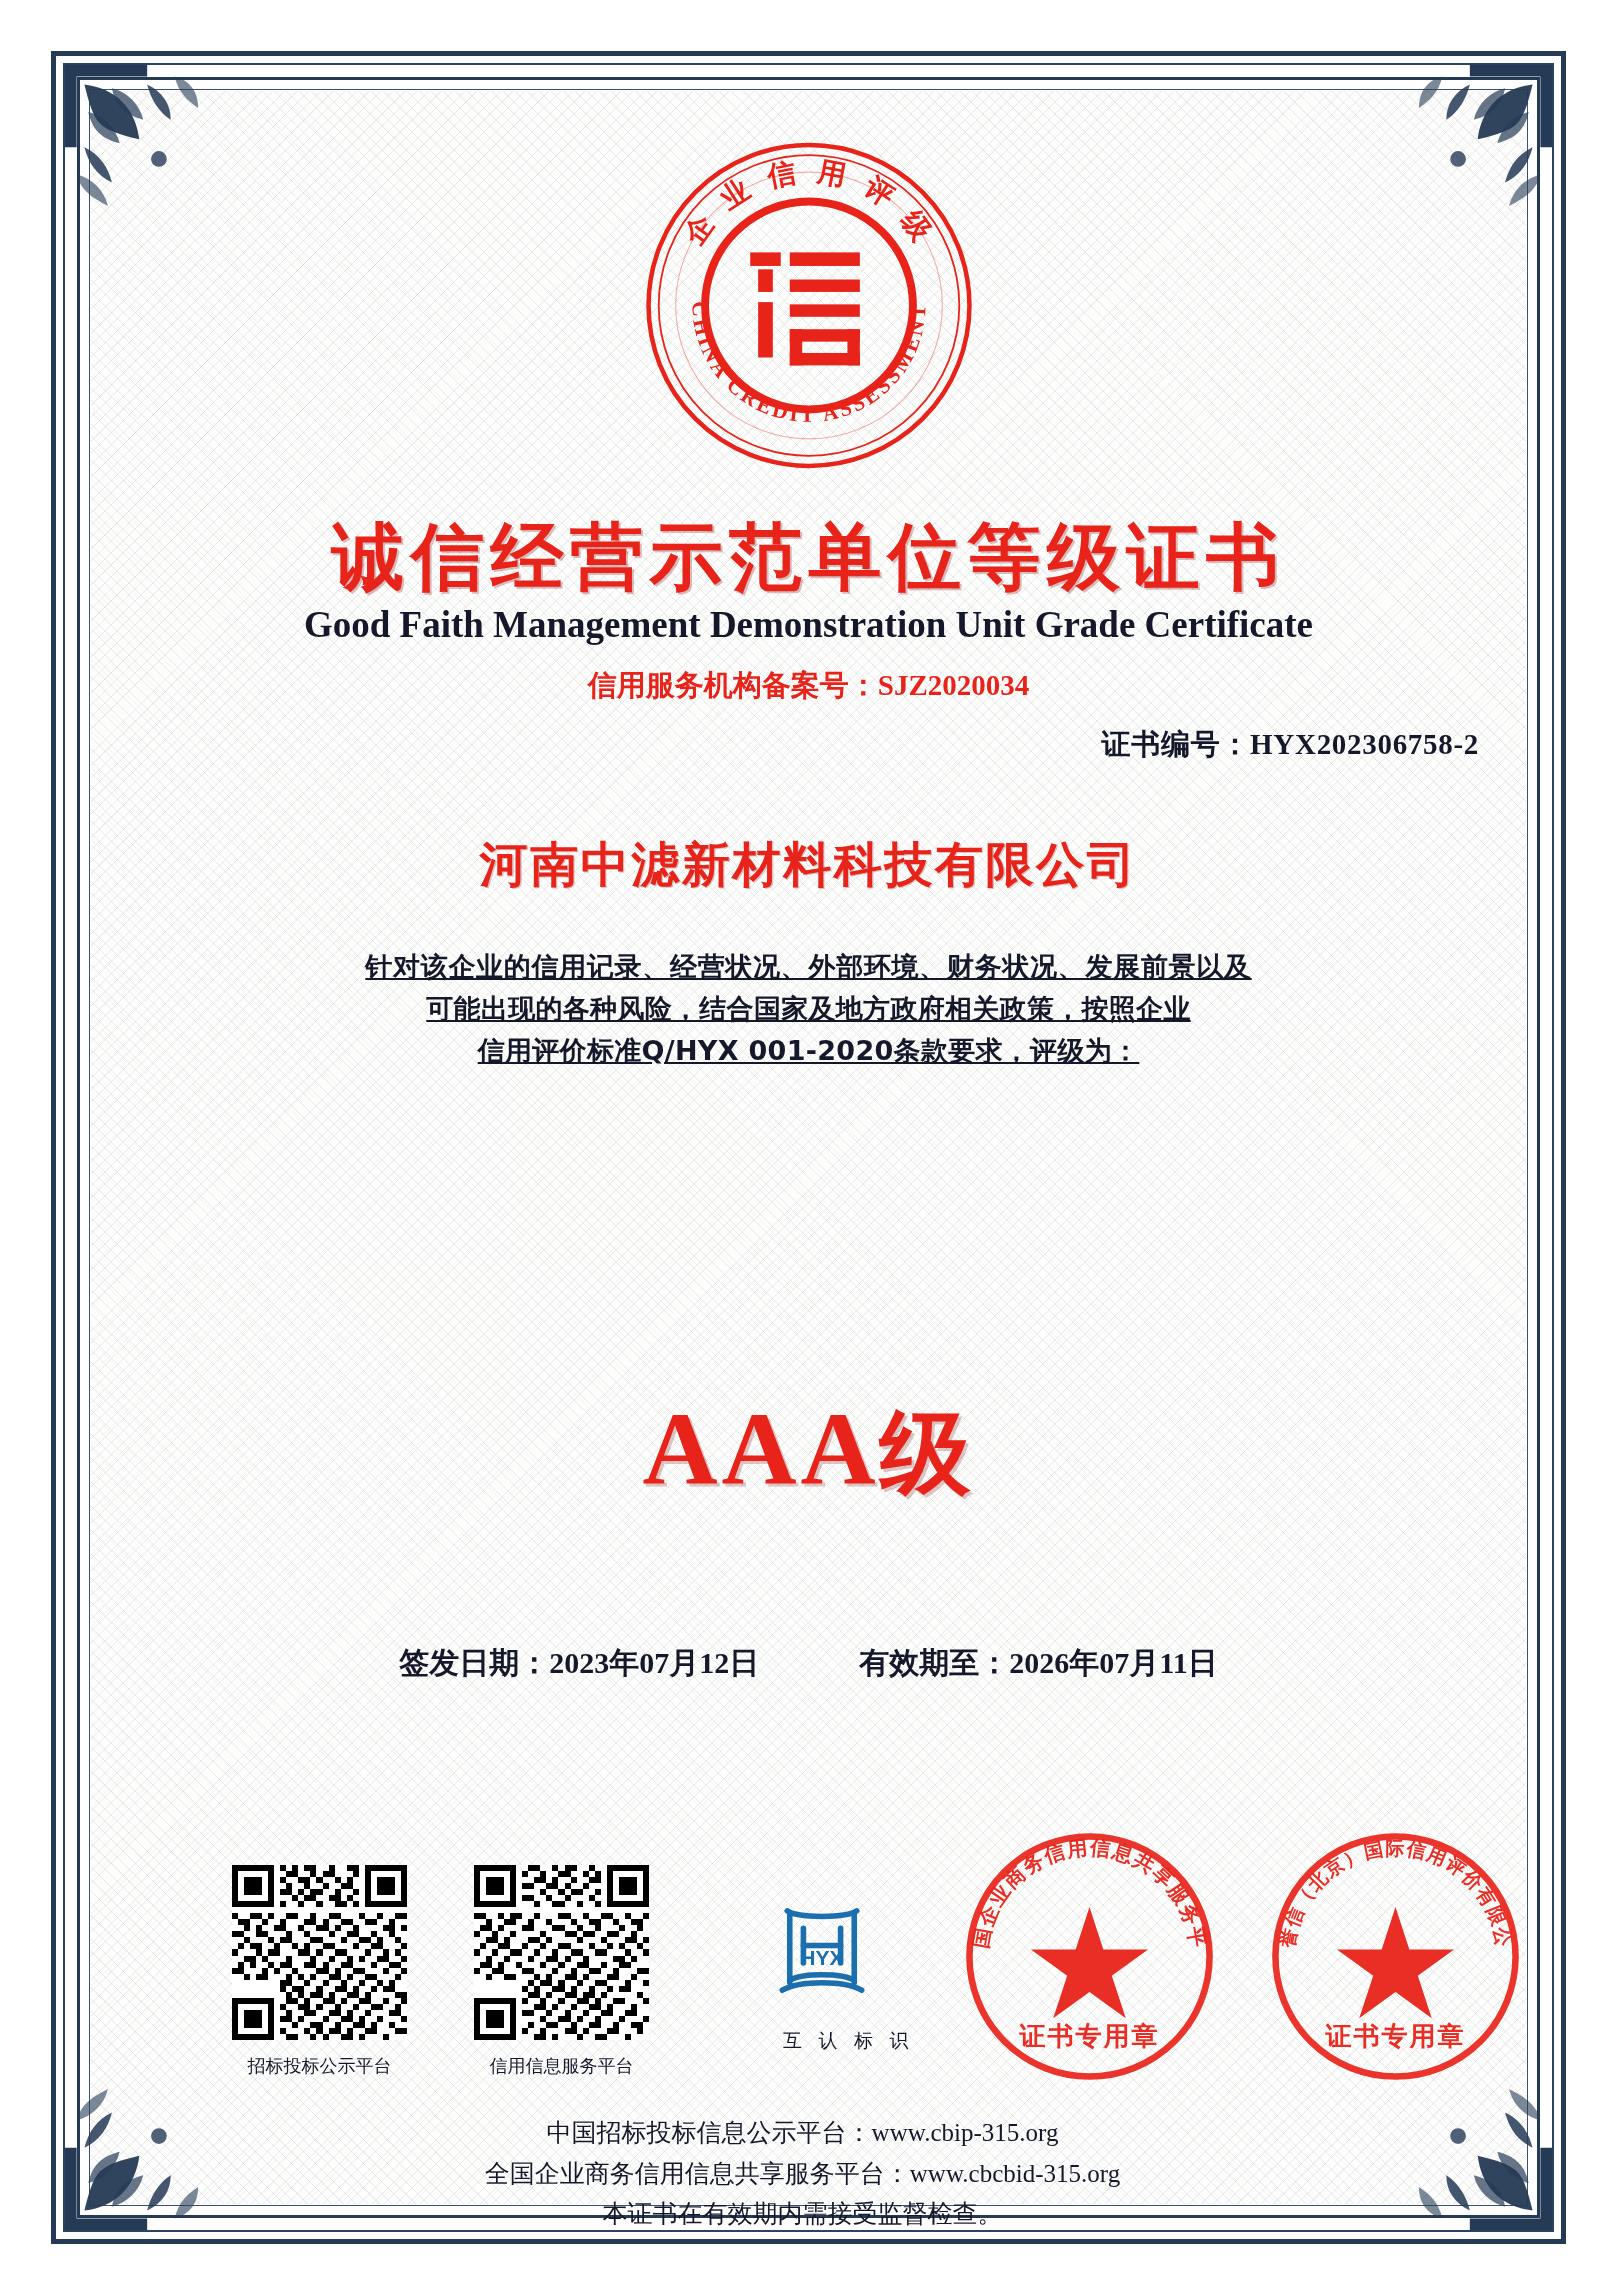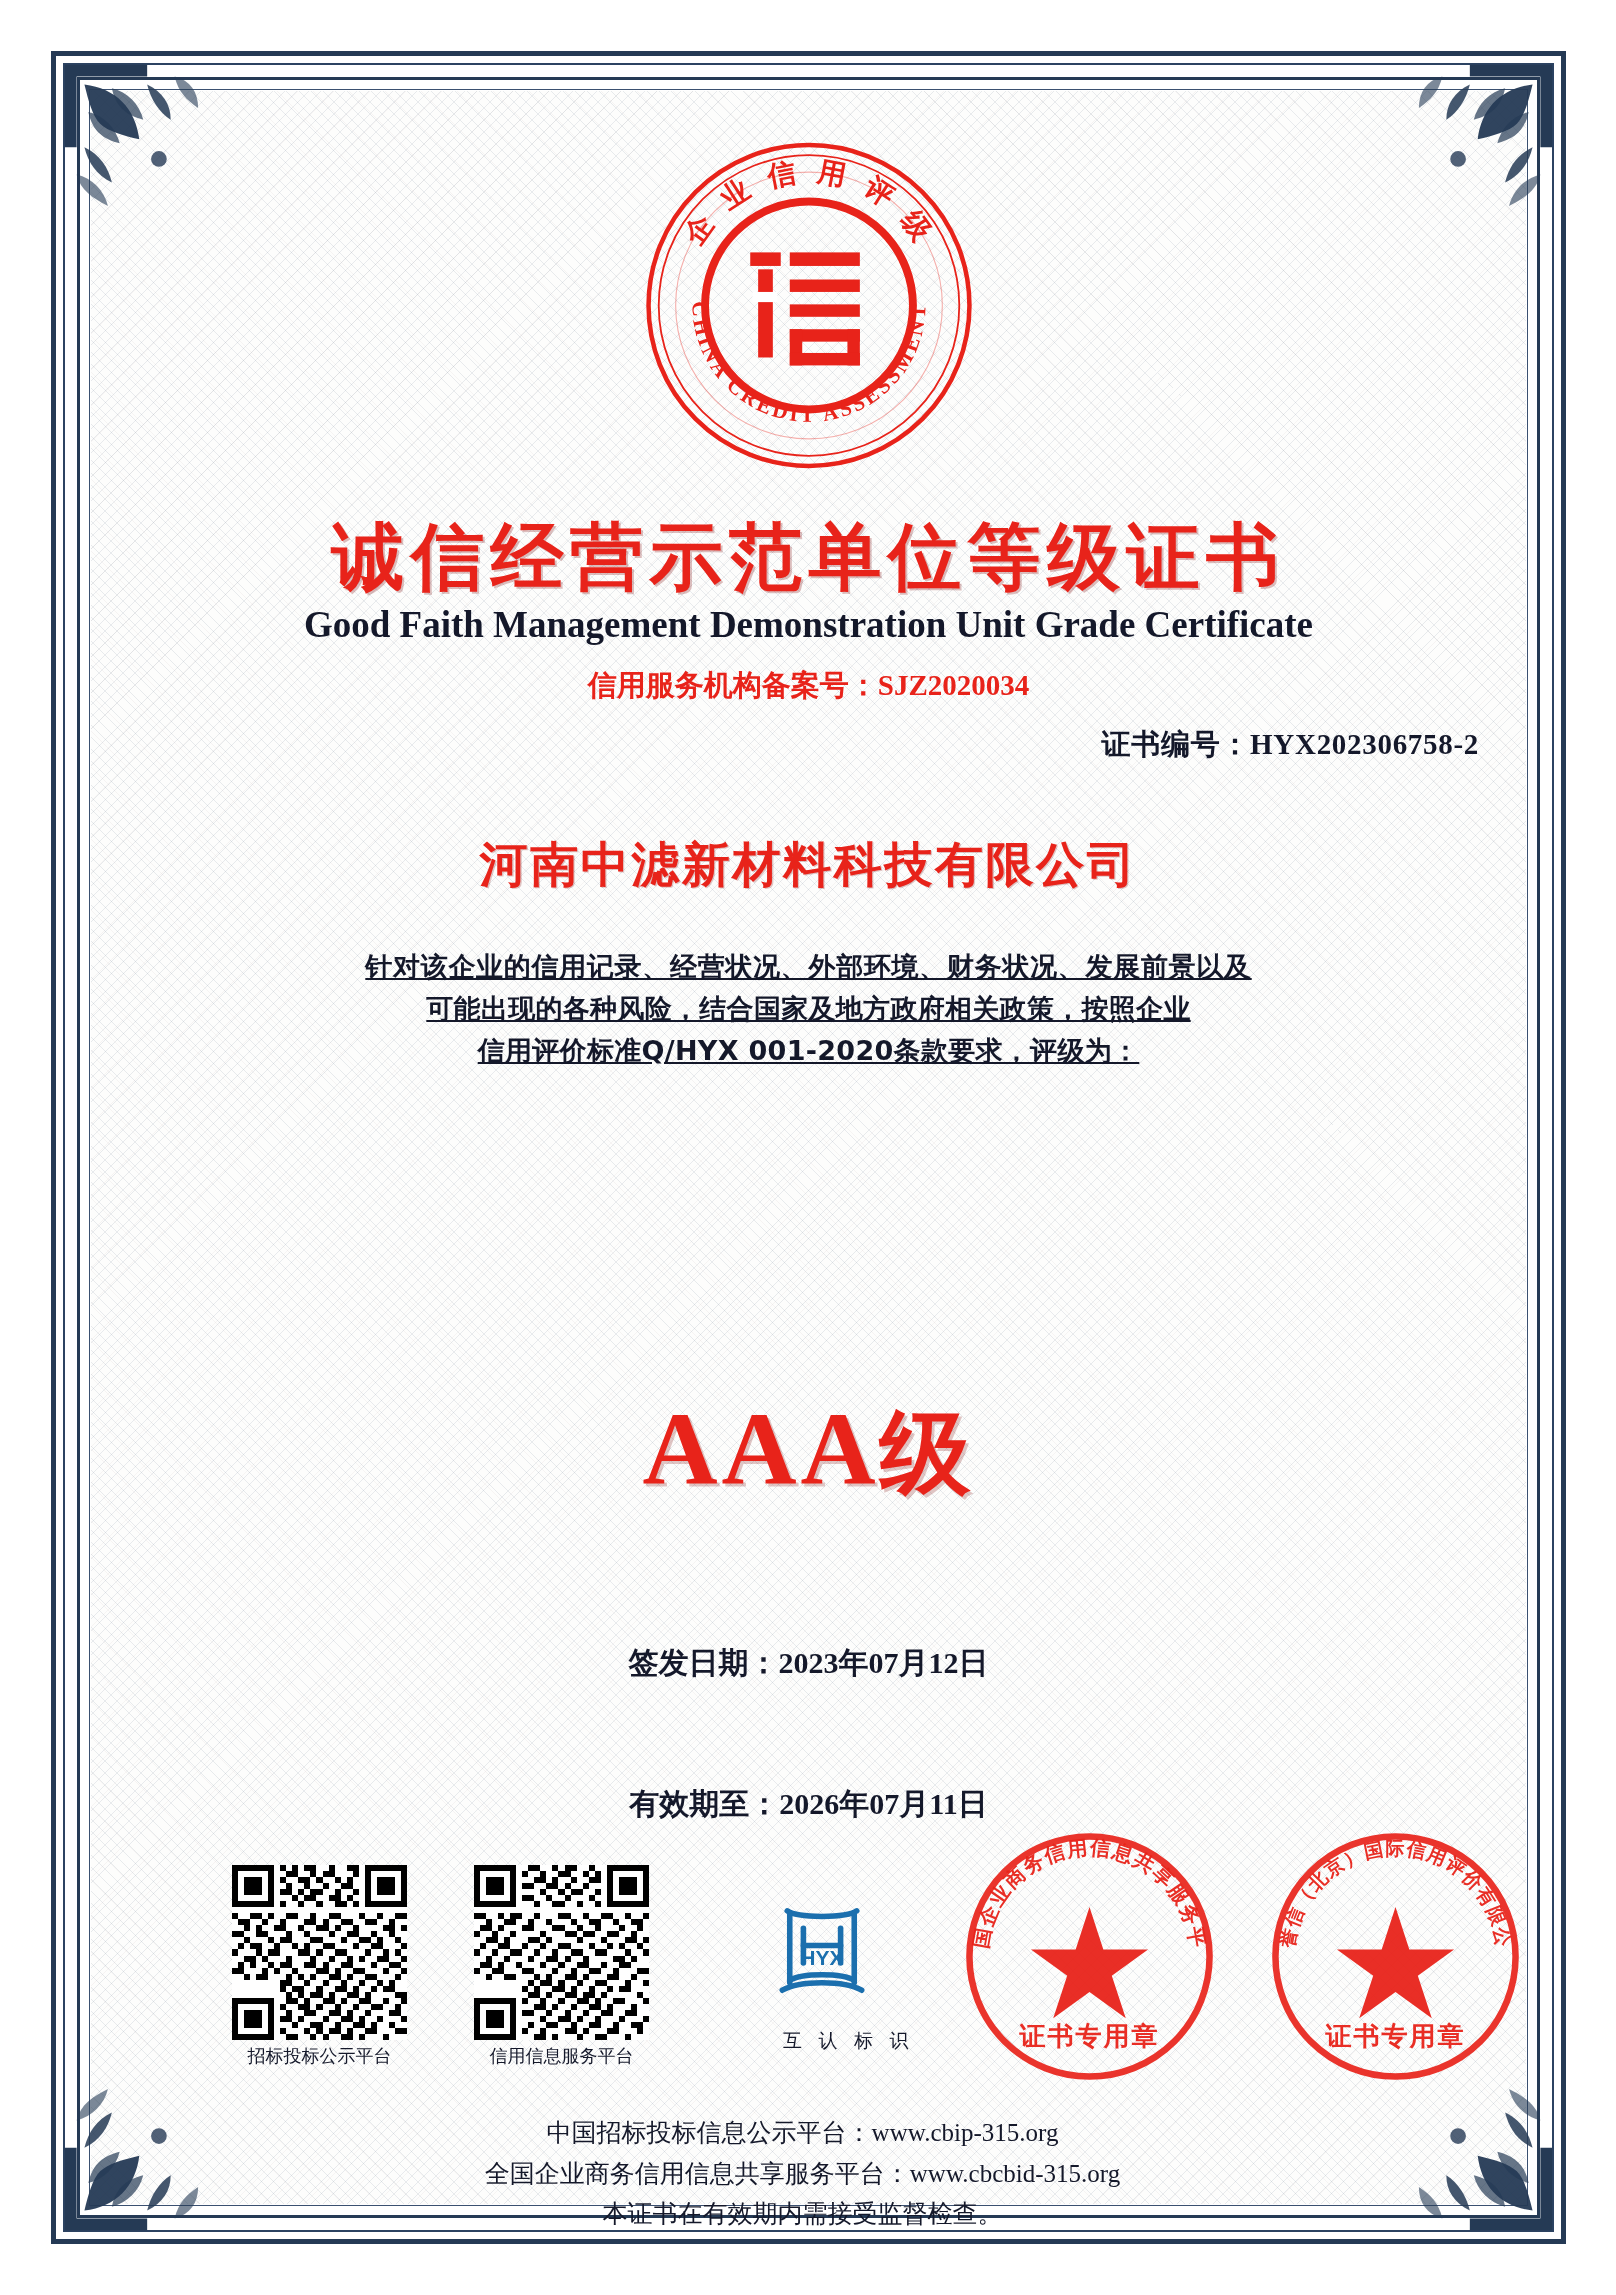--- a/index.html
+++ b/index.html
@@ -205,21 +205,20 @@
     position: absolute;
     left: 0; right: 0;
     top: 1545px;
     display: flex;
     justify-content: center;
     gap: 100px;
     font-family: "DejaVu Sans", sans-serif;
     font-weight: bold;
     font-size: 30px;
     color: #14182a;
-    flex-direction: column;
   }
   .dates .item { white-space: nowrap; }
   .dates .item .val {
     font-family: "Liberation Serif", serif;
   }
 
   
   .bottom-row {
     position: absolute;
     left: 19.6px;
@@ -234,21 +233,21 @@
   }
   .qr-block.q1 { left: 104px; top: 65px; }
   .qr-block.q2 { left: 346px; top: 65px; }
   .qr-img {
     width: 175px;
     height: 175px;
     margin: 0 auto;
     display: block;
   }
   .qr-caption {
-    margin-top: 4px;
+    margin-top: 14px;
     font-family: "DejaVu Sans", sans-serif;
     font-size: 18px;
     color: #14182a;
     white-space: nowrap;
   }
 
   .hyx-block {
     position: absolute;
     left: 613px;
     top: 91px;

